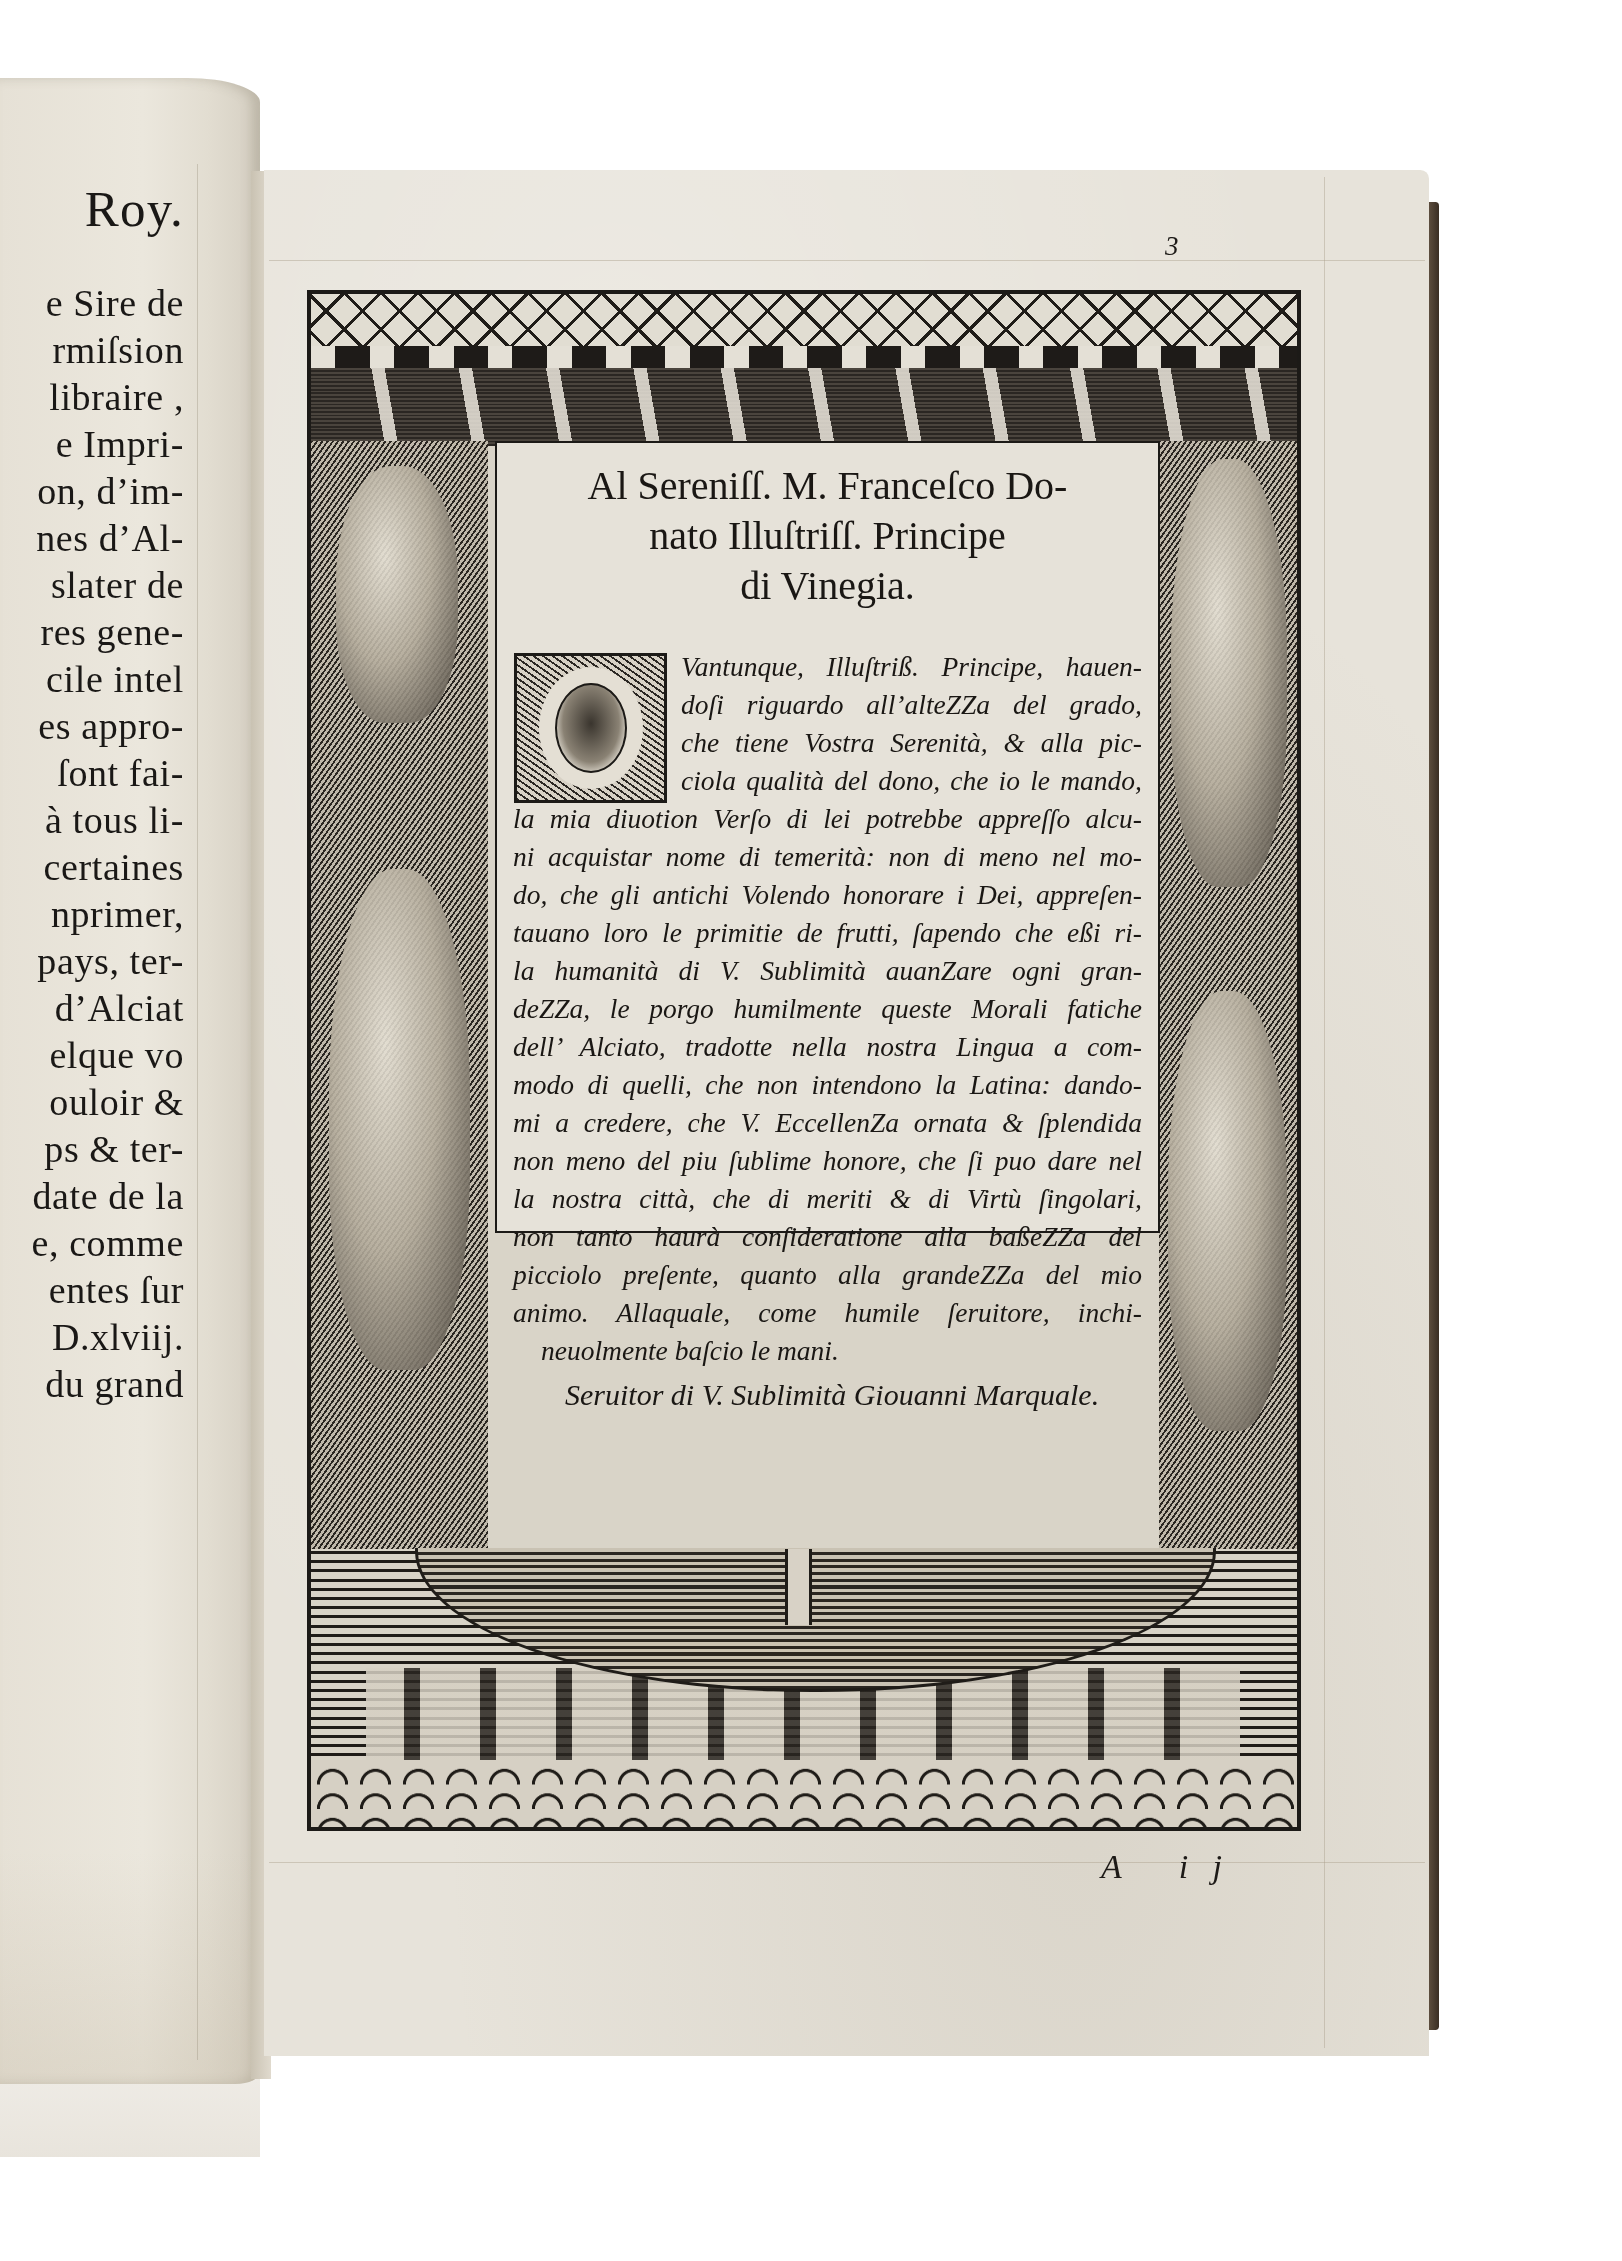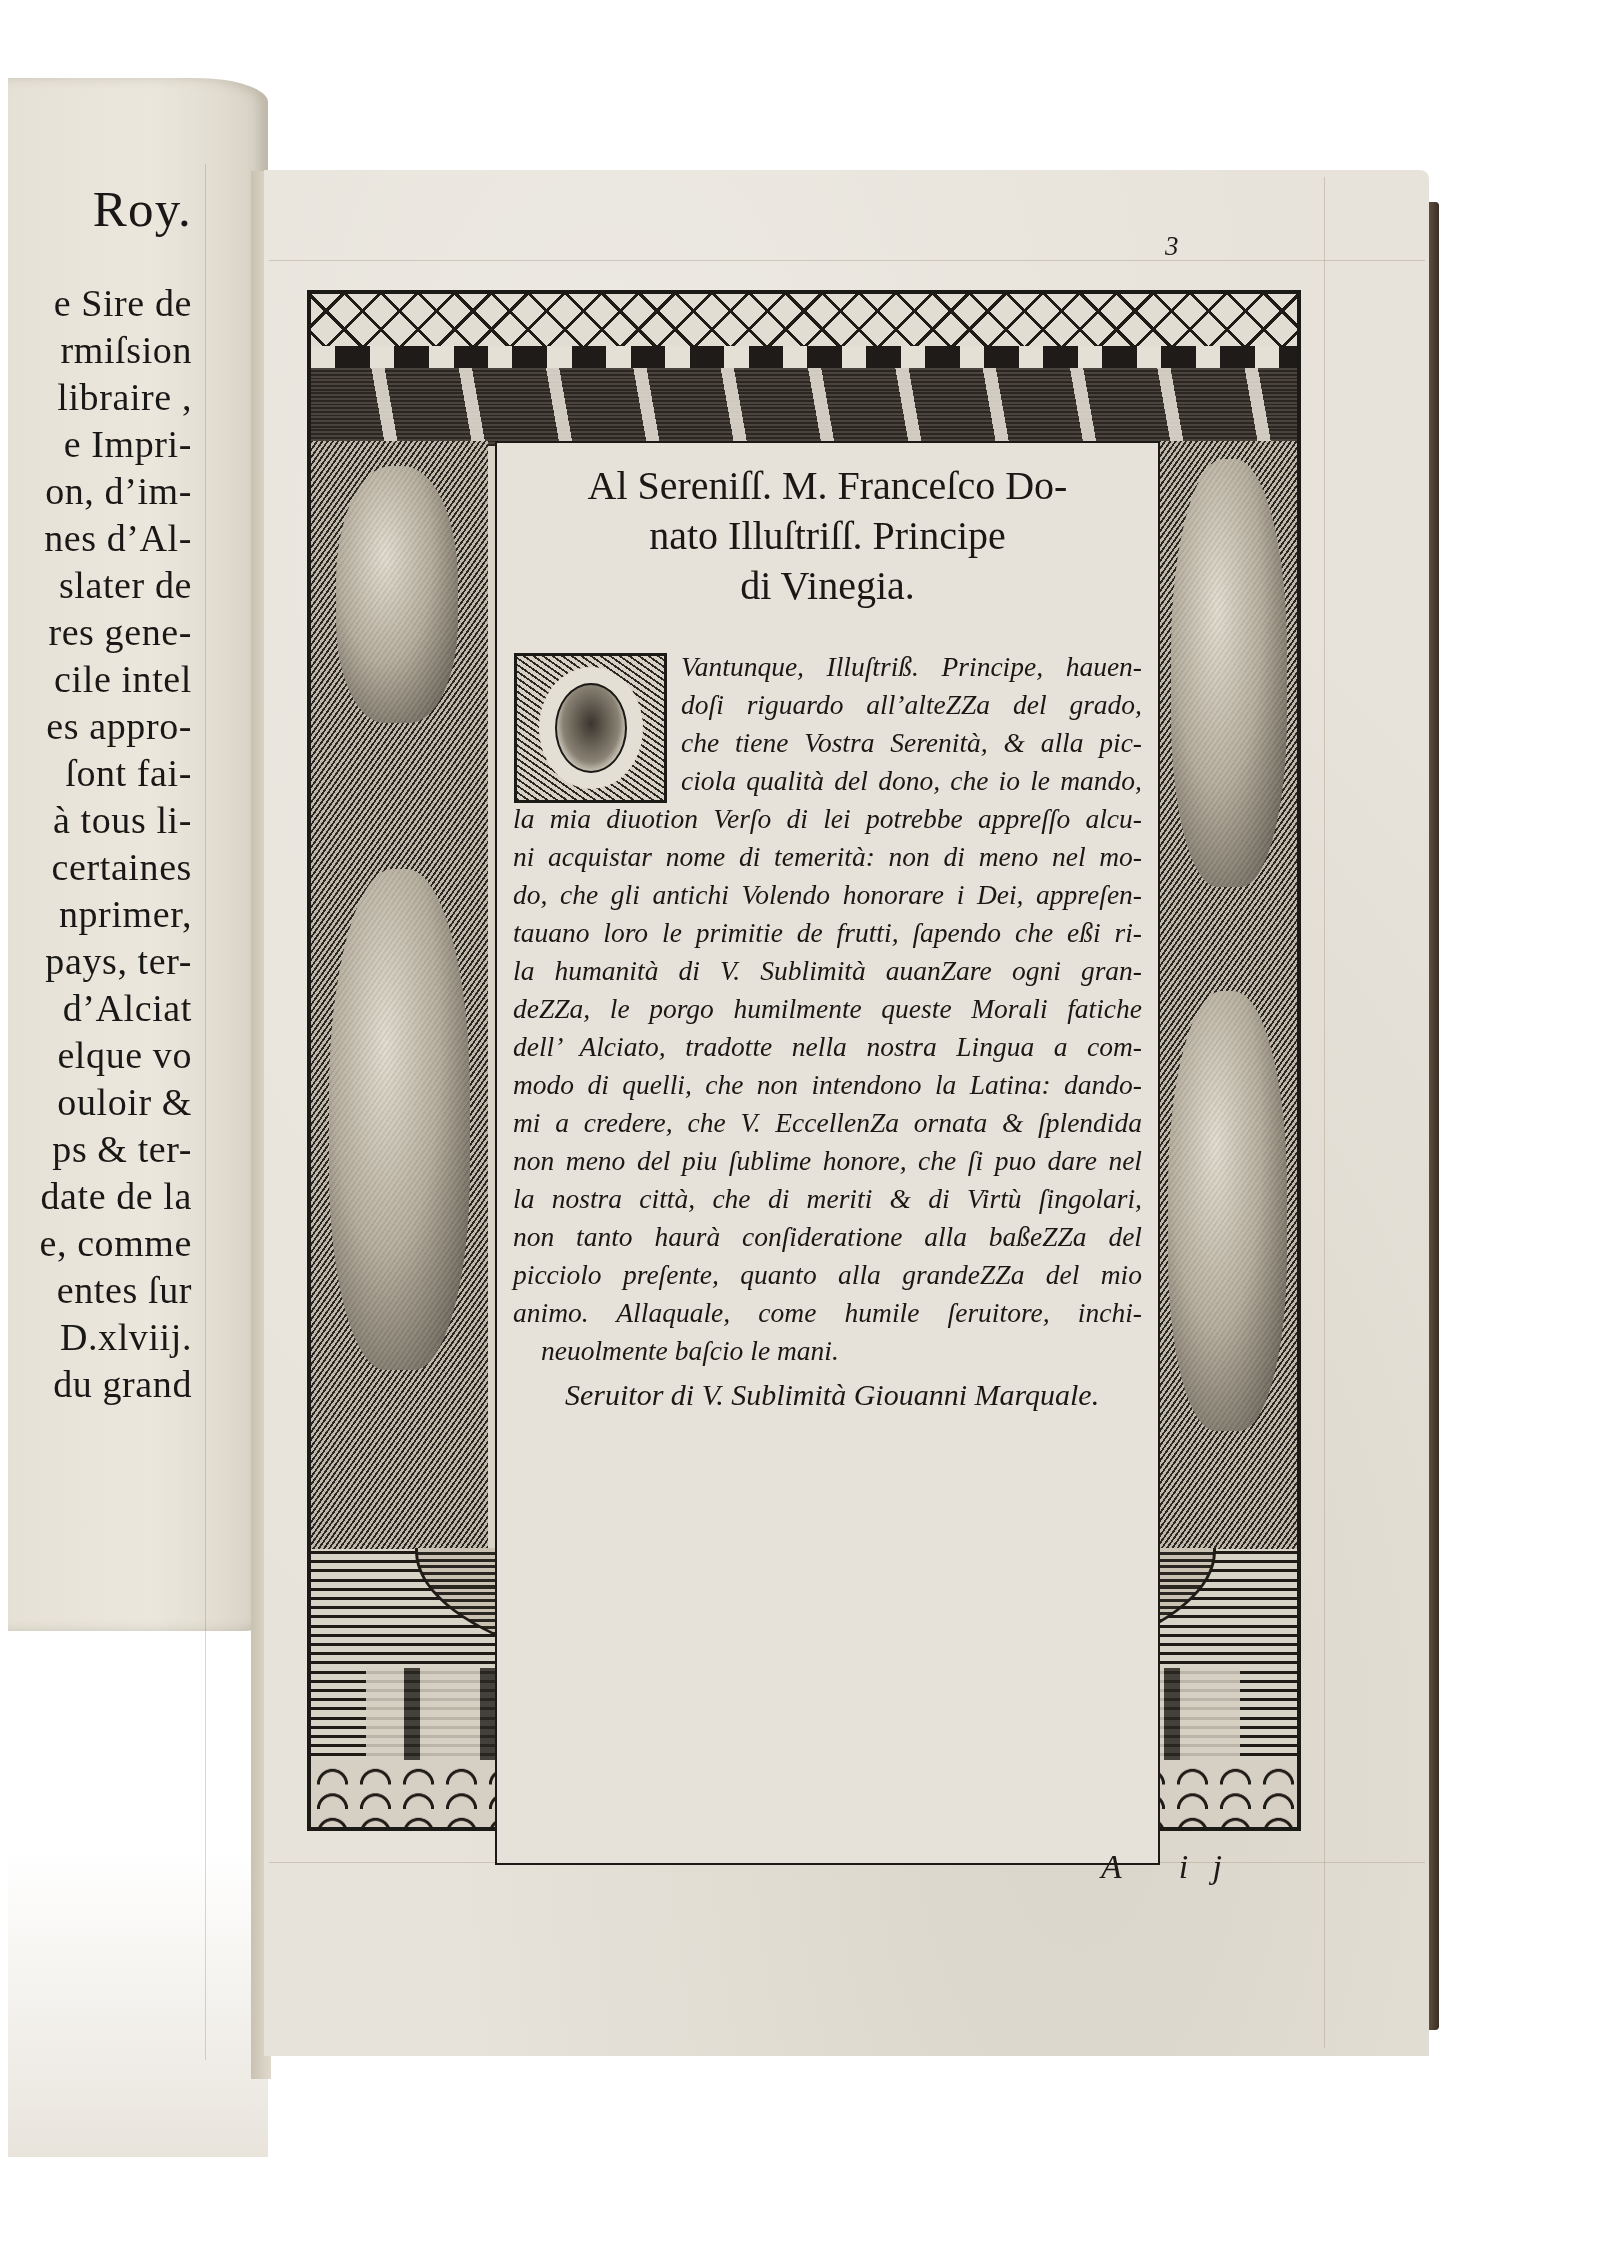--- a/index.html
+++ b/index.html
@@ -1,20 +1,20 @@
 <!DOCTYPE html>
 <html style="font-size:9.8px"><head>
 <meta charset="utf-8">
 <style>
   html, body { margin:0; padding:0; background:#ffffff; }
   body { width:1623px; height:2261px; position:relative; overflow:hidden; font-family:"Liberation Serif", serif; }
 
   
   .left-page {
-    position:absolute; left:8px; top:78px; width:260px; height:1553px;
+    position:absolute; left:0; top:78px; width:260px; height:2006px;
     background:linear-gradient(90deg,#e6e1d6 0%,#ebe7dd 55%,#e2ddd1 80%,#d5cfc2 100%);
     border-top-right-radius:73px 24.5px;
     border-bottom-right-radius:24.5px 12.2px;
     box-shadow: inset -8.6px 0 11px rgba(120,110,90,0.25);
   }
   .left-page::after { 
     content:""; position:absolute; left:197px; top:86px; width:1.2px; height:1896px;
     background:rgba(150,140,120,0.35);
   }
   .left-page .stain {
@@ -117,21 +117,21 @@
       radial-gradient(circle at 50% 100%, transparent 12.2px, #1f1c18 13px 15.3px, transparent 16px) 0 0/43px 24.5px,
       #d6d0c4;
   }
   .wc-mast {
     position:absolute; left:474px; bottom:202px; width:21px; height:76px;
     background:#d8d2c6; border-left:3.1px solid #1f1c18; border-right:3.1px solid #1f1c18;
   }
 
   
   .text-panel {
-    position:absolute; left:495px; top:441px; width:665px; height:1424px;
+    position:absolute; left:495px; top:441px; width:665px; height:792px;
     background:#e6e2d9; border:2.4px solid #1c1a17; box-sizing:border-box;
     padding:18.3px 16px 0 16px;
     font-family:"Liberation Serif", serif; color:#1a1714;
   }
   .dedication-title {
     text-align:center; font-size:40px; line-height:50px; margin:0 0 37px 0; font-weight:normal;
   }
   .dedication-title span { display:block; }
   .body-wrap { position:relative; }
   .drop-cap {

